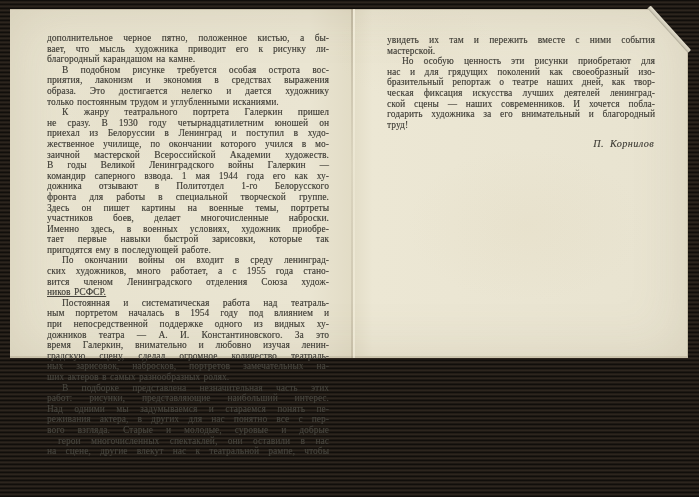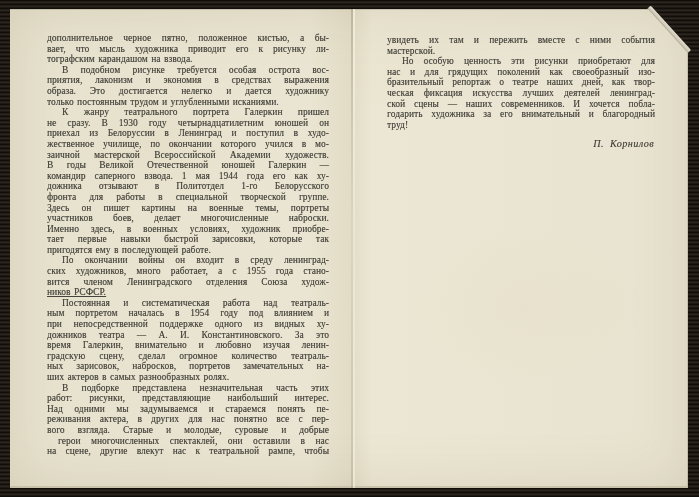--- a/index.html
+++ b/index.html
@@ -17,21 +17,21 @@
       rgba(38,30,23,0.25) 3px,
       rgba(0,0,0,0.40) 4px);
   }
   .corner-sliver {
     position:absolute; left:639px; top:27px; width:60px; height:5px;
     background:linear-gradient(180deg, #e3decd 0%, #cfcab8 55%, #948e7d 100%);
     transform:rotate(47.7deg);
     border-radius:1px;
   }
   .book {
-    position:absolute; left:10px; top:9px; width:678px; height:479px;
+    position:absolute; left:10px; top:9px; width:678px; height:349px;
     background-image:
       radial-gradient(ellipse 140px 90px at 22% 28%, rgba(205,188,150,0.10), transparent 70%),
       radial-gradient(ellipse 170px 110px at 76% 62%, rgba(210,195,160,0.10), transparent 70%),
       radial-gradient(ellipse 120px 70px at 60% 12%, rgba(200,185,150,0.08), transparent 70%),
       linear-gradient(90deg, #e7e2ce 0%, #eae5d2 44%, #e2dcc6 50.3%, #ece7d4 53.5%, #e8e3d0 100%);
     clip-path: polygon(0 0, 638px 0, 678px 44px, 678px 479px, 0 479px);
     box-shadow:
       inset 0 0 55px rgba(140,120,90,0.18),
       inset 0 -2px 0 rgba(205,198,175,0.85),
       inset -1px 0 0 rgba(185,177,155,0.6),
@@ -71,31 +71,31 @@
 <body>
 
 <div class="stage" style="background-color: rgb(36, 30, 24);">
   <div class="corner-sliver"></div>
   <div class="book">
     <div class="fold-shadow"></div>
     <div class="fold-light"></div>
     <div class="col col-left" id="left-text">
         <div class="line" style="color: rgb(69, 67, 60);">дополнительное черное пятно, положенное кистью, а бы-</div>
         <div class="line" style="color: rgb(69, 67, 60);">вает, что мысль художника приводит его к рисунку ли-</div>
-        <div class="line end" style="color: rgb(69, 67, 60);">тографским карандашом на взвода.</div>
+        <div class="line end" style="color: rgb(69, 67, 60);">благородный карандашом на камне.</div>
         <div class="line ind" style="color: rgb(69, 67, 60);">В подобном рисунке требуется особая острота вос-</div>
         <div class="line" style="color: rgb(69, 67, 60);">приятия, лаконизм и экономия в средствах выражения</div>
         <div class="line" style="color: rgb(69, 67, 60);">образа. Это достигается нелегко и дается художнику</div>
         <div class="line end" style="color: rgb(69, 67, 60);">только постоянным трудом и углубленными исканиями.</div>
         <div class="line ind" style="color: rgb(69, 67, 60);">К жанру театрального портрета Галеркин пришел</div>
         <div class="line" style="color: rgb(69, 67, 60);">не сразу. В 1930 году четырнадцатилетним юношей он</div>
         <div class="line" style="color: rgb(69, 67, 60);">приехал из Белоруссии в Ленинград и поступил в худо-</div>
         <div class="line" style="color: rgb(69, 67, 60);">жественное училище, по окончании которого учился в мо-</div>
         <div class="line" style="color: rgb(69, 67, 60);">заичной мастерской Всероссийской Академии художеств.</div>
-        <div class="line" style="color: rgb(69, 67, 60);">В годы Великой Отечественной юношей Галеркин —</div>
+        <div class="line" style="color: rgb(69, 67, 60);">В годы Великой Ленинградского войны Галеркин —</div>
         <div class="line" style="color: rgb(69, 67, 60);">командир саперного взвода. 1 мая 1944 года его как ху-</div>
         <div class="line" style="color: rgb(69, 67, 60);">дожника отзывают в Политотдел 1-го Белорусского</div>
         <div class="line" style="color: rgb(69, 67, 60);">фронта для работы в специальной творческой группе.</div>
         <div class="line" style="color: rgb(69, 67, 60);">Здесь он пишет картины на военные темы, портреты</div>
         <div class="line" style="color: rgb(69, 67, 60);">участников боев, делает многочисленные наброски.</div>
         <div class="line" style="color: rgb(69, 67, 60);">Именно здесь, в военных условиях, художник приобре-</div>
         <div class="line" style="color: rgb(69, 67, 60);">тает первые навыки быстрой зарисовки, которые так</div>
         <div class="line end" style="color: rgb(69, 67, 60);">пригодятся ему в последующей работе.</div>
         <div class="line ind" style="color: rgb(69, 67, 60);">По окончании войны он входит в среду ленинград-</div>
         <div class="line" style="color: rgb(69, 67, 60);">ских художников, много работает, а с 1955 года стано-</div>

